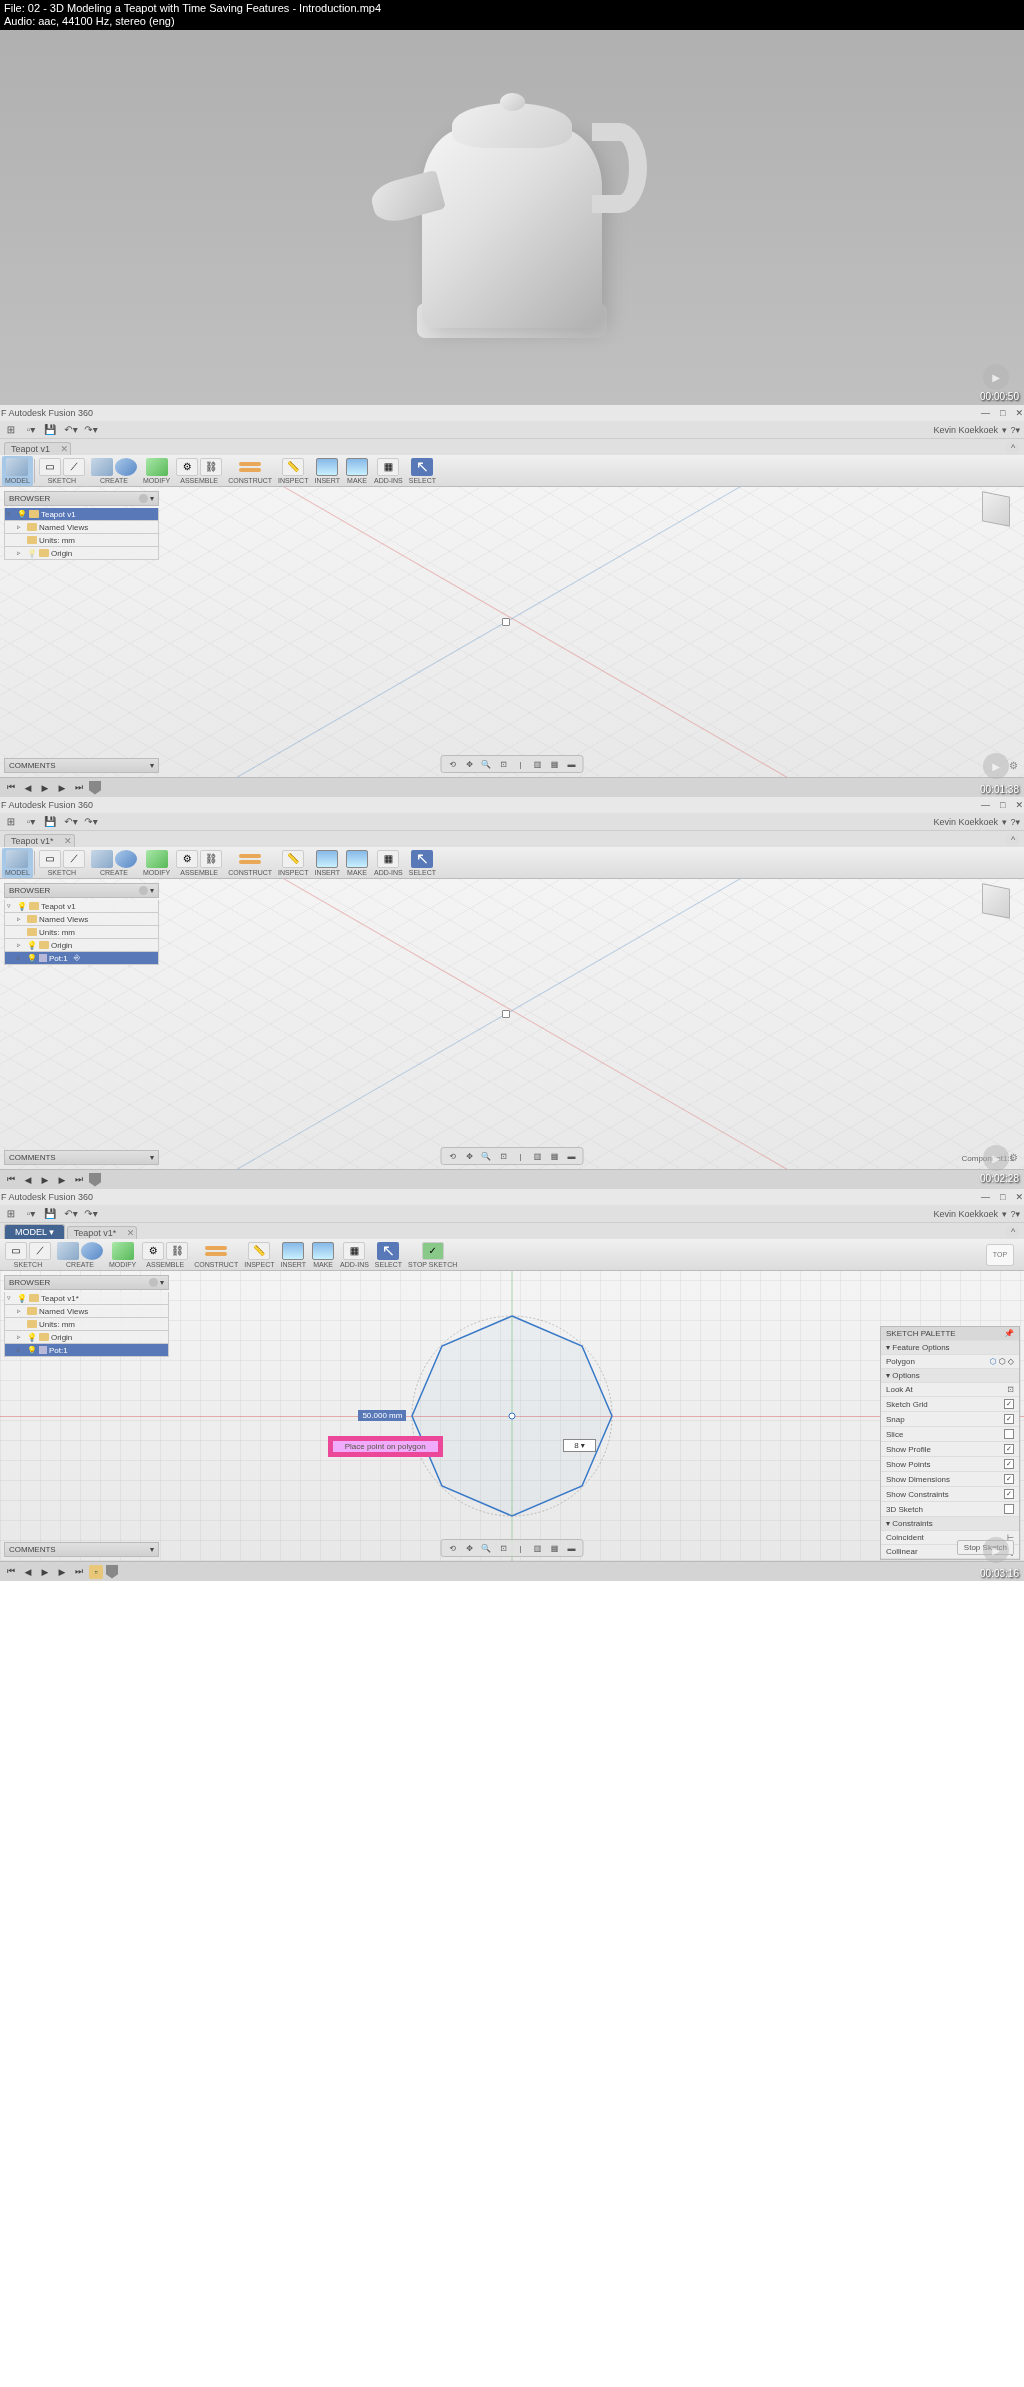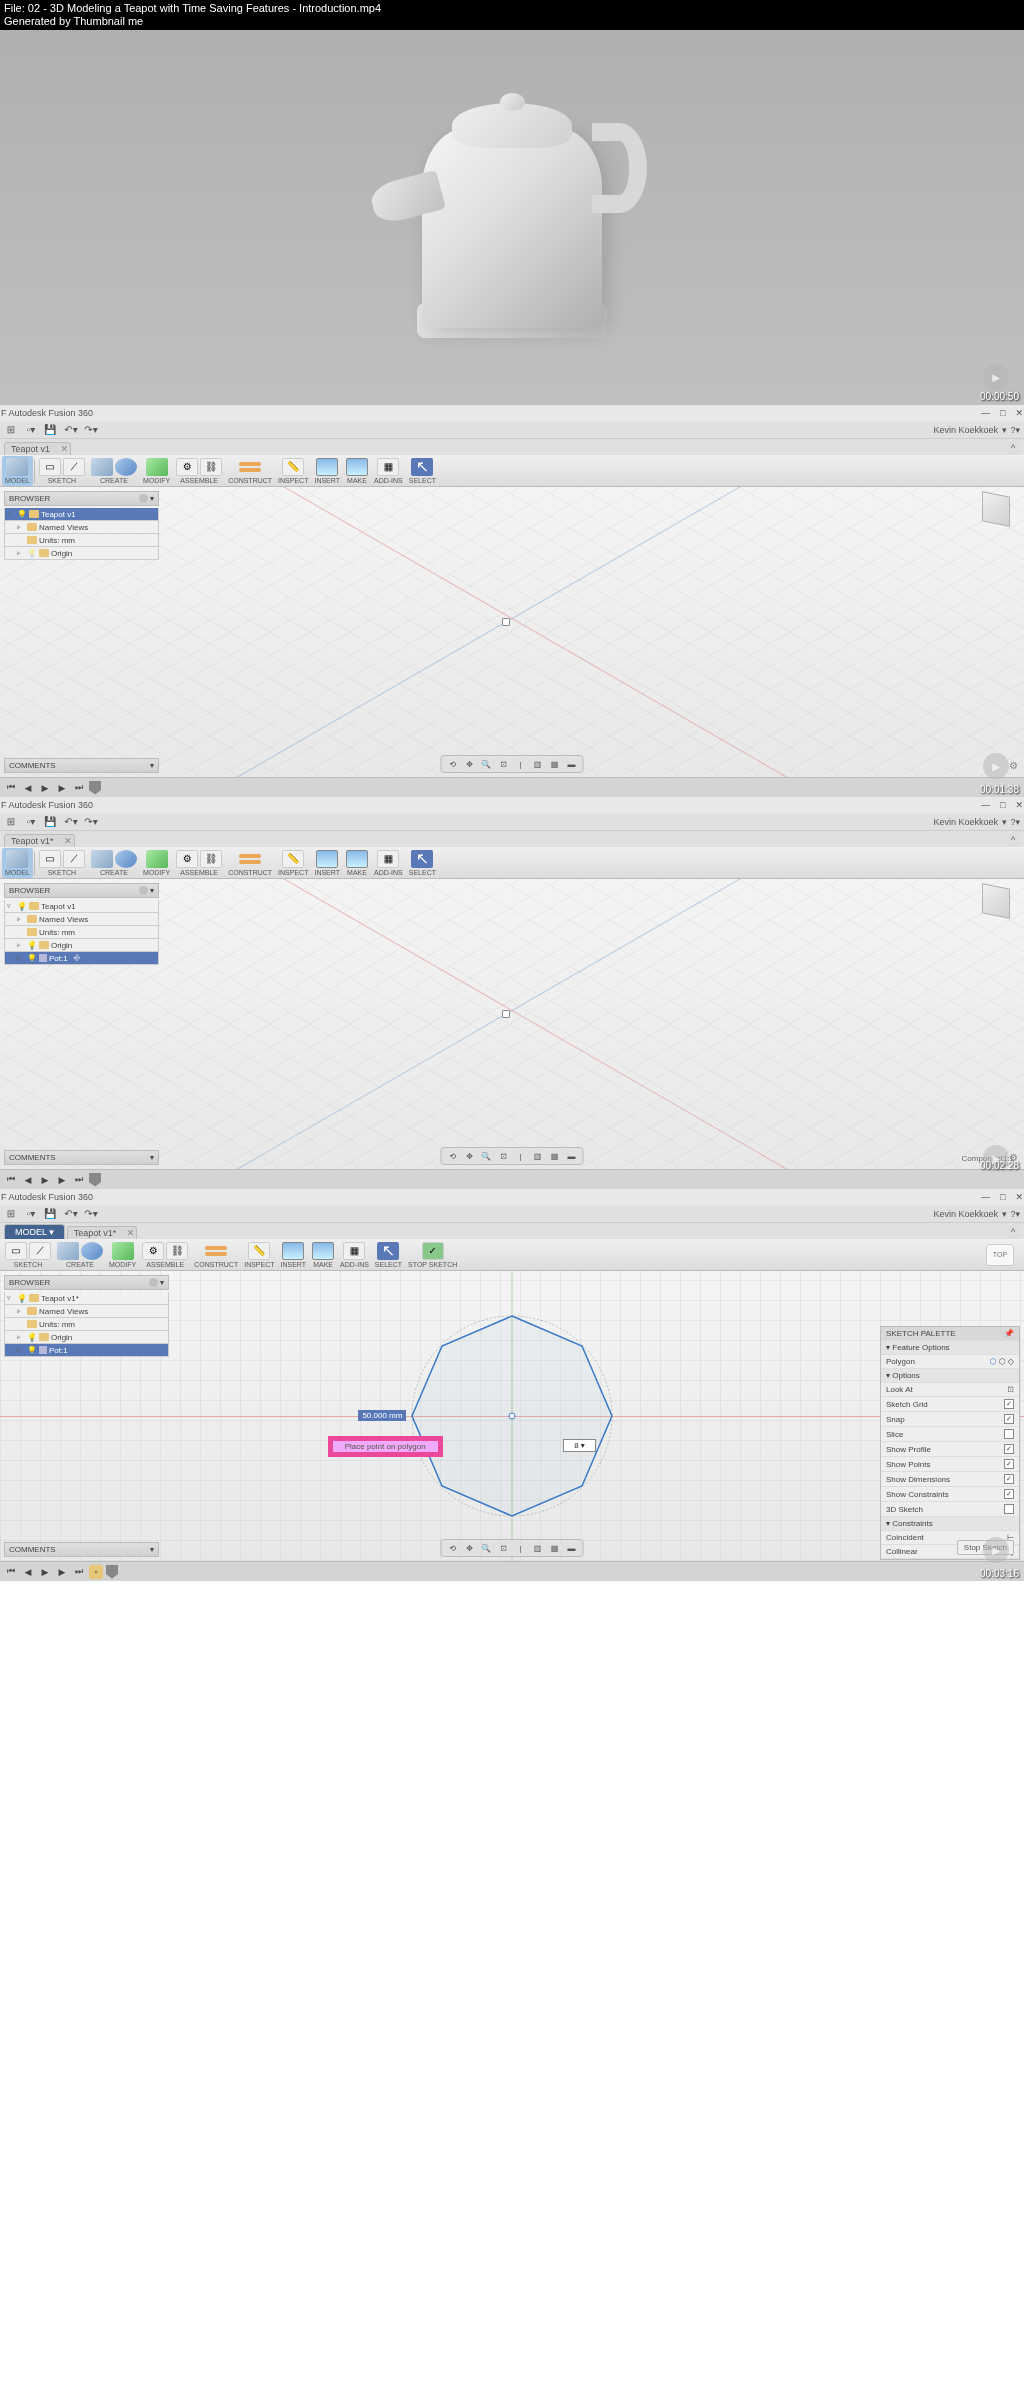--- a/index.html
+++ b/index.html
@@ -110,21 +110,21 @@
 .dim-box { position: absolute; background: #5878b8; color: #fff; padding: 1px 4px; font-size: 8px; left: 35%; top: 48%; }
 .dim-box2 { position: absolute; background: #fff; border: 1px solid #888; padding: 1px 10px; font-size: 8px; left: 55%; top: 58%; color: #333; }
 .tooltip-box { position: absolute; background: #f0abfc; border: 5px solid #ec4899; padding: 1px 12px; font-size: 8px; left: 32%; top: 57%; color: #554; }
 .stop-sketch-btn { position: absolute; bottom: 6px; right: 10px; background: #f0f0f0; border: 1px solid #bbb; padding: 2px 6px; font-size: 8px; color: #555; border-radius: 2px; }
 </style>
 </head>
 <body>
 
 <div class="black-header">
   <div>File: 02 - 3D Modeling a Teapot with Time Saving Features - Introduction.mp4</div>
-  <div>Generated by Thumbnail me</div>
+  <div>Audio: aac, 44100 Hz, stereo (eng)</div>
 </div>
 
 <div class="render-frame">
   <div class="teapot-body">
     <div class="teapot-base"></div>
     <div class="teapot-shape"></div>
     <div class="teapot-spout"></div>
     <div class="teapot-handle"></div>
     <div class="teapot-lid"></div>
     <div class="teapot-knob"></div>
@@ -465,21 +465,21 @@
   </div>
   <div class="timeline">
     <span class="ti">⏮</span>
     <span class="ti">◀</span>
     <span class="ti">▶</span>
     <span class="ti">▶</span>
     <span class="ti">⏭</span>
     <span class="scrub"></span>
   </div>
   <div class="play-circle" style="bottom:18px">▶</div>
-  <div class="timestamp-overlay" style="bottom:18px">00:02:28</div>
+  <div class="timestamp-overlay" style="bottom:5px">00:02:28</div>
 </div>
 
 <div class="fusion-frame">
   <div class="title-bar">
     <span>F <span>Autodesk Fusion 360</span></span>
     <span class="win-controls">
       <span>—</span>
       <span>□</span>
       <span>✕</span>
     </span>

